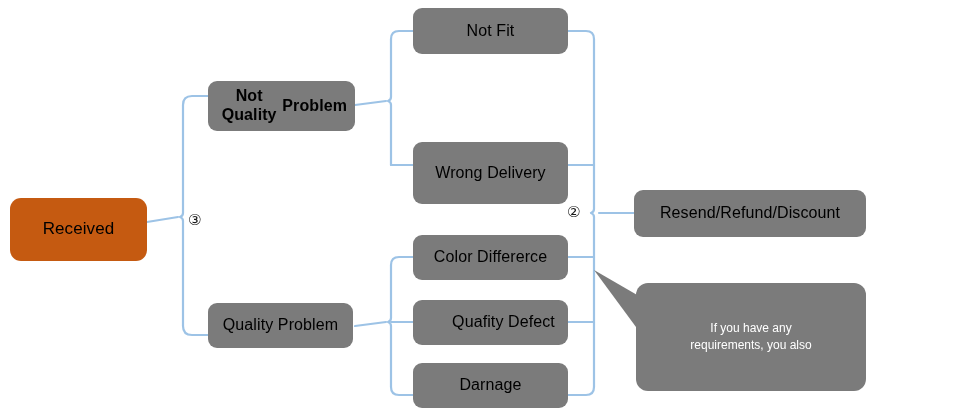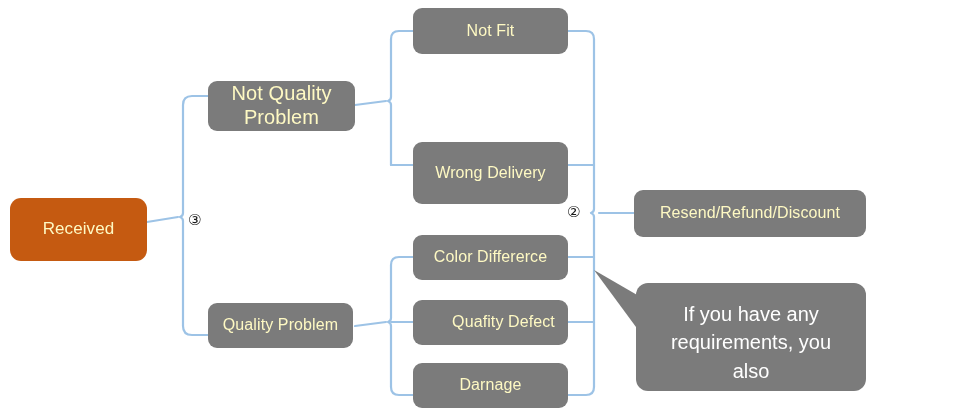--- a/index.html
+++ b/index.html
@@ -23,21 +23,21 @@
     height: 418px;
     pointer-events: none;
   }
   .node {
     position: absolute;
     box-sizing: border-box;
     display: flex;
     align-items: center;
     justify-content: center;
     text-align: center;
-    color: #fef9c3;
+    color: #000000;
     border-radius: 9px;
     line-height: 1.18;
     padding: 2px 8px;
     letter-spacing: 0.1px;
   }
   .node-gray   { background: #7b7b7b; }
   .node-orange { background: #c55a11; border-radius: 11px; }
 
   .marker {
     position: absolute;
@@ -96,21 +96,21 @@
       <path d="M568 322 L594 322"></path>
       <path d="M568 395 L586 395 Q594 395 594 387"></path>
       <path d="M599 213 L634 213"></path>
     </g>
   </svg>
 
   <div class="node node-orange" style="left:10px; top:198px; width:137px; height:63px; font-size:17px;">
     <span>Received</span>
   </div>
 
-  <div class="node node-gray" style="left:208px; top:81px; width:147px; height:50px; font-size:20px; flex-direction:column;">
+  <div class="node node-gray" style="left:208px; top:81px; width:147px; height:50px; font-size:16px; flex-direction:row;font-weight:bold;">
     <span>Not Quality</span>
     <span>Problem</span>
   </div>
 
   <div class="node node-gray" style="left:208px; top:303px; width:145px; height:45px; font-size:16px;">
     <span>Quality Problem</span>
   </div>
 
   <div class="node node-gray" style="left:413px; top:8px; width:155px; height:46px; font-size:16px;">
     <span>Not Fit</span>
@@ -136,18 +136,18 @@
     <span>Resend/Refund/Discount</span>
   </div>
 
   <span class="marker" style="left:188px; top:213px;">③</span>
   <span class="marker" style="left:567px; top:205px;">②</span>
 
   <svg class="callout-tail" style="left:592px; top:268px;" width="110" height="90" viewBox="0 0 110 90">
     <polygon points="2,2 78,46 58,78" fill="#7b7b7b"></polygon>
   </svg>
 
-  <div class="callout" style="left:636px; top:283px; width:230px; height:108px; font-size:20px; flex-direction:column;justify-content:flex-end;">
+  <div class="callout" style="left:636px; top:283px; width:230px; height:108px; font-size:12px; flex-direction:column;">
     <span>If you have any</span>
     <span>requirements, you also</span>
   </div>
 
 </div>
 
 </body></html>

